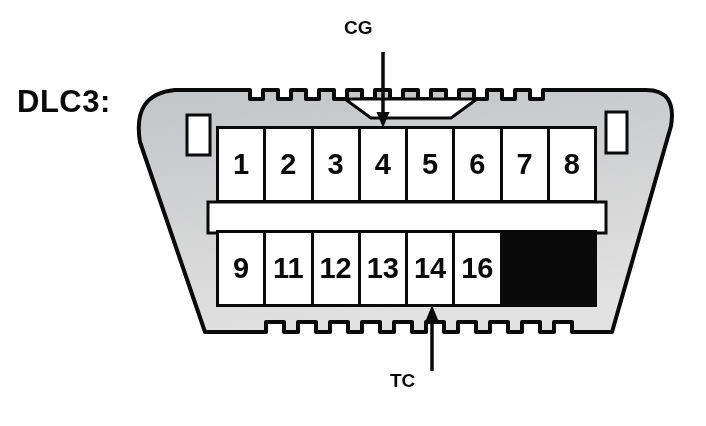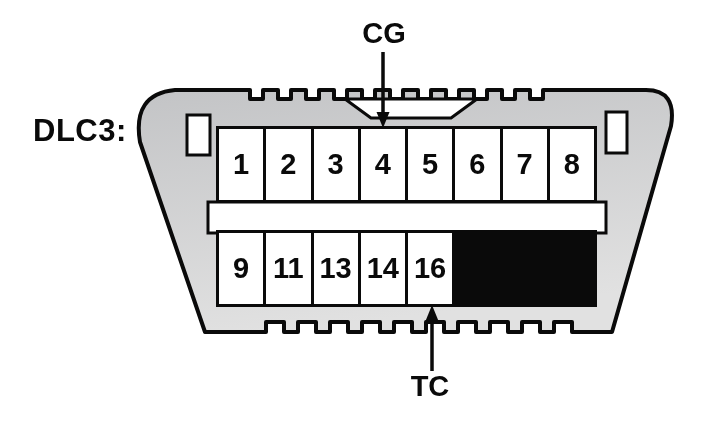--- a/index.html
+++ b/index.html
@@ -17,32 +17,31 @@
     overflow: hidden;
   }
   .stage svg {
     position: absolute;
     left: 0;
     top: 0;
   }
   .dlc3-label {
     position: absolute;
     left: 17px;
-    top: 113px;
+    top: 84px;
     font-size: 31px;
     font-weight: bold;
     letter-spacing: 0.5px;
     white-space: nowrap;
-    margin-left: 16px;
   }
   .callout-label {
     position: absolute;
     width: 80px;
-    text-align: center;
-    font-size: 29px;
+    text-align: left;
+    font-size: 19px;
     font-weight: bold;
     white-space: nowrap;
   }
   .cg-label { left: 344px; top: 17px; }
   .tc-label { left: 390px; top: 370px; }
   .pin-row {
     position: absolute;
     left: 216px;
     width: 381px;
     height: 77px;
@@ -128,18 +127,19 @@
     <div class="pin-cell">4</div>
     <div class="pin-cell">5</div>
     <div class="pin-cell">6</div>
     <div class="pin-cell">7</div>
     <div class="pin-cell">8</div>
   </div>
 
   <div class="pin-row pin-row-bottom">
     <div class="pin-cell">9</div>
     <div class="pin-cell">11</div>
+    <div class="pin-cell">12</div>
     <div class="pin-cell">13</div>
     <div class="pin-cell">14</div>
     <div class="pin-cell">16</div>
   </div>
 
 </div>
 
 </body></html>

